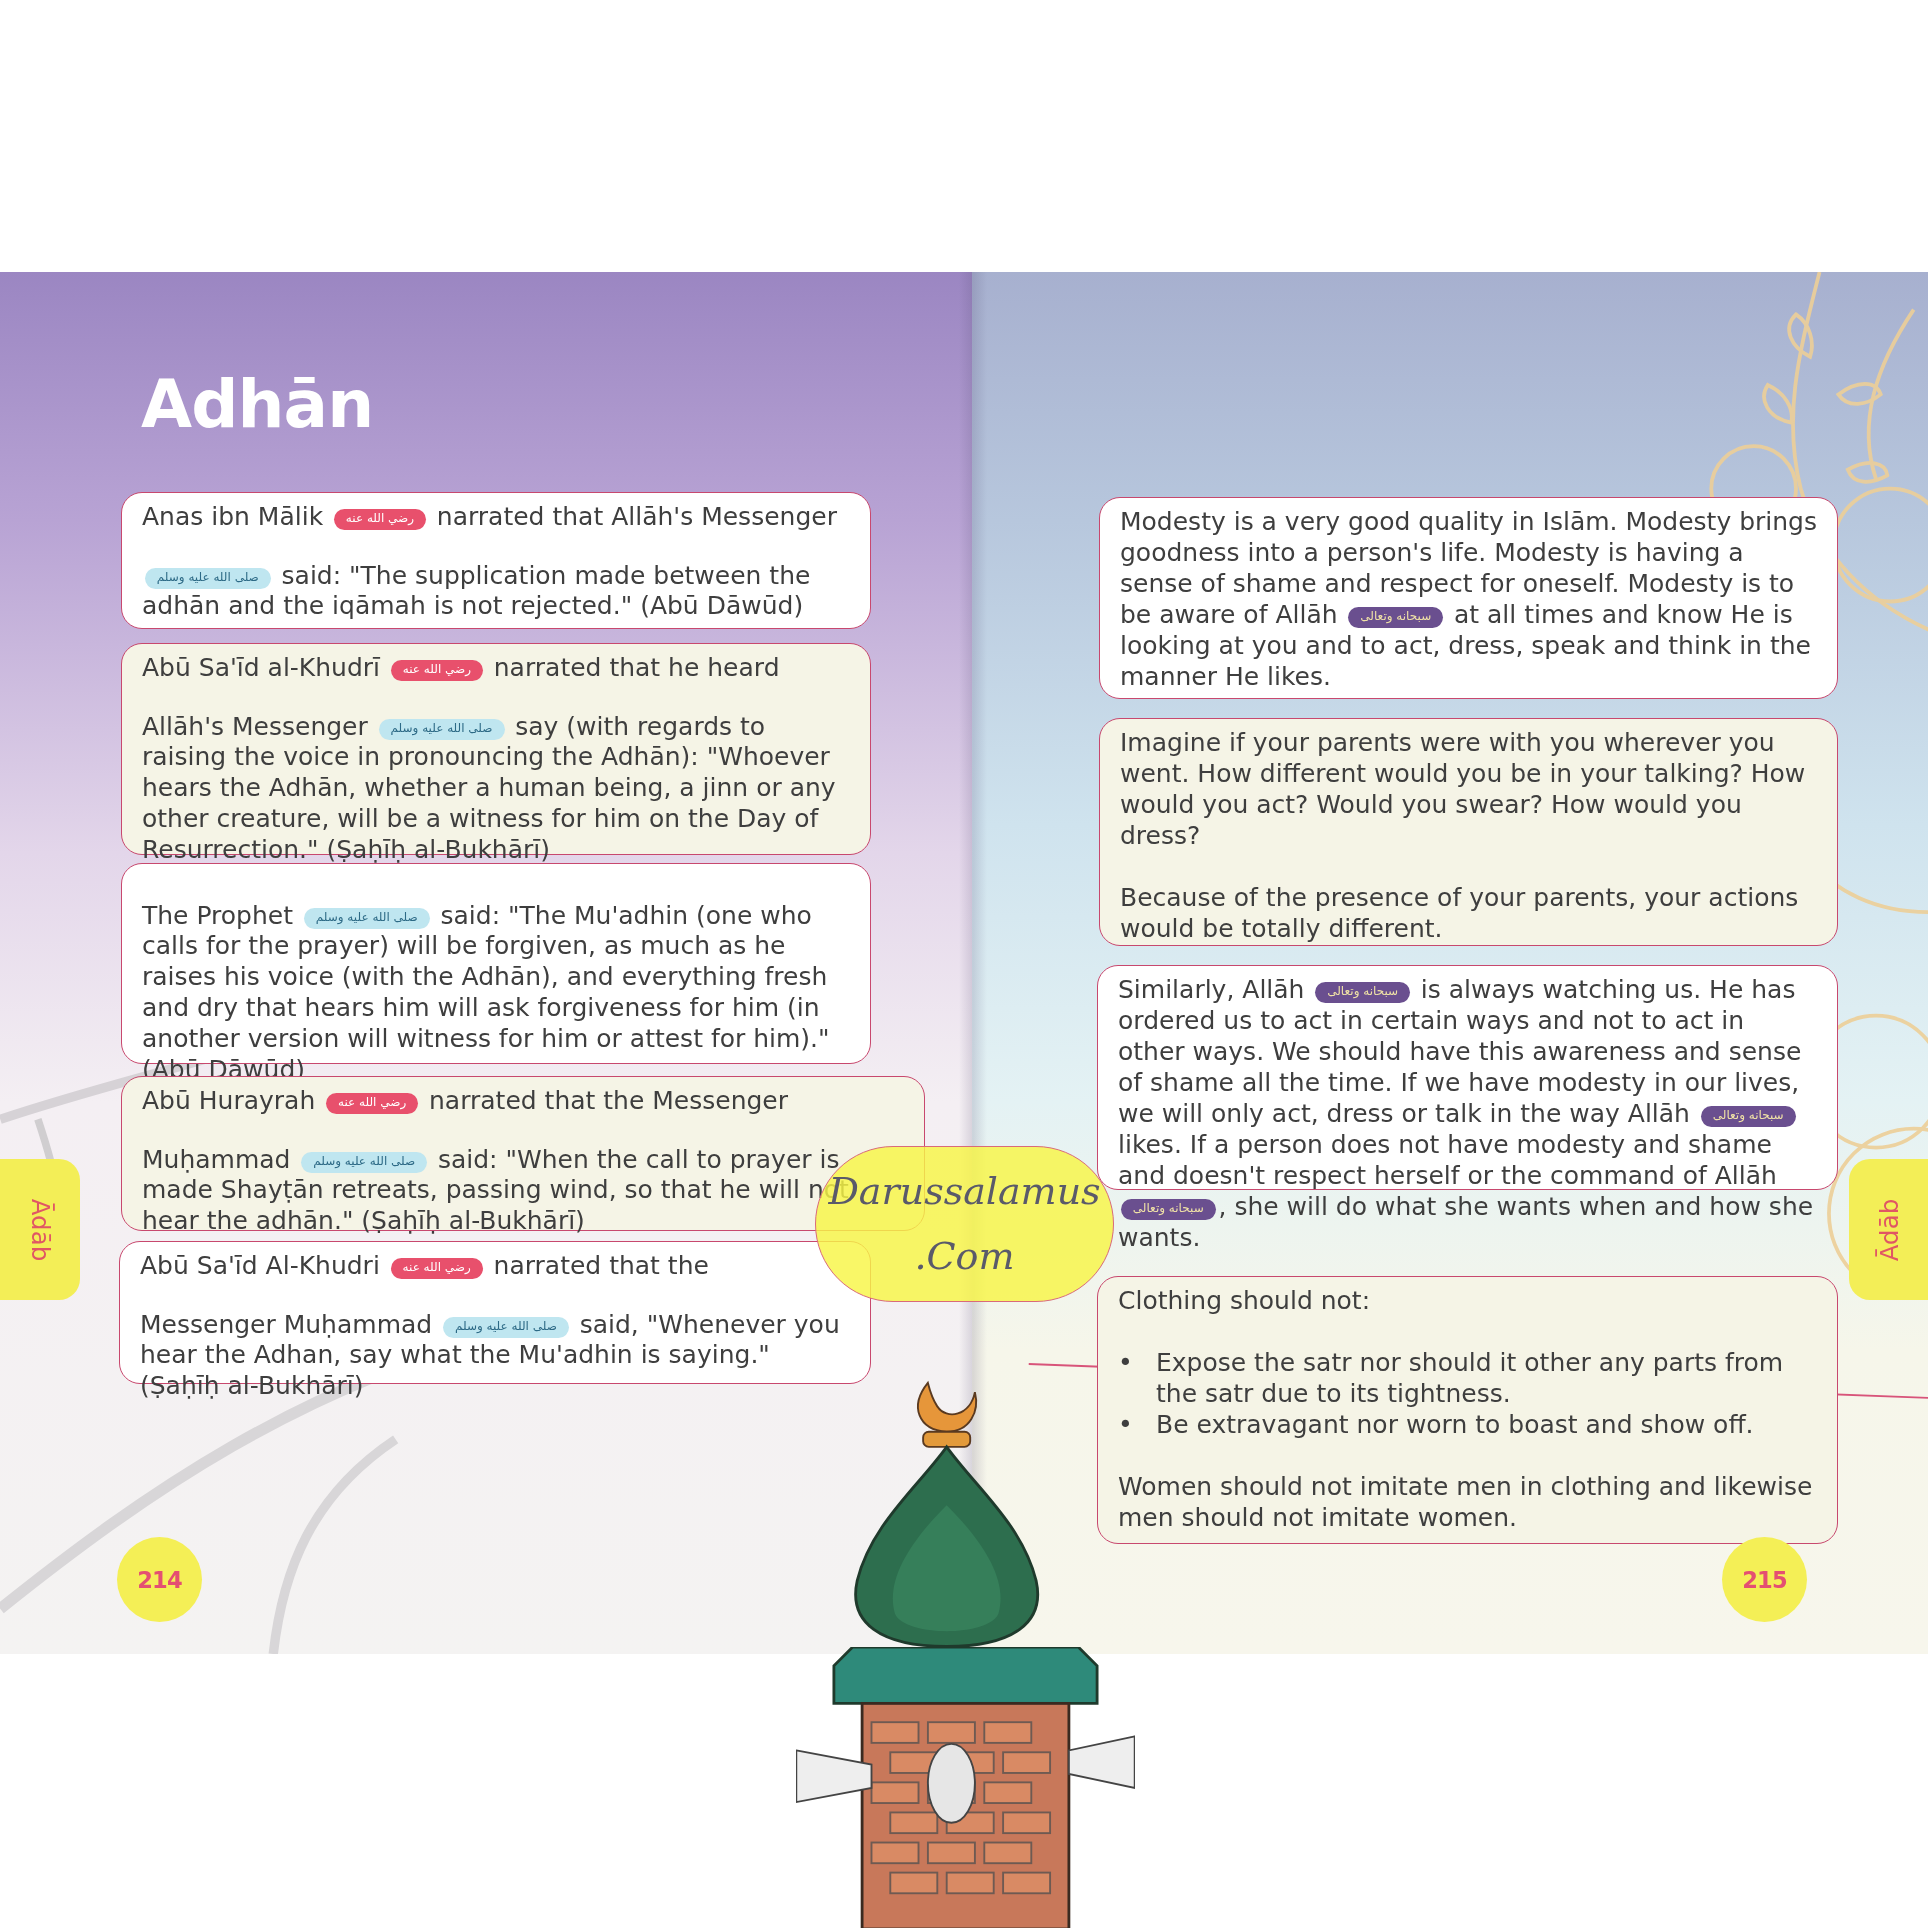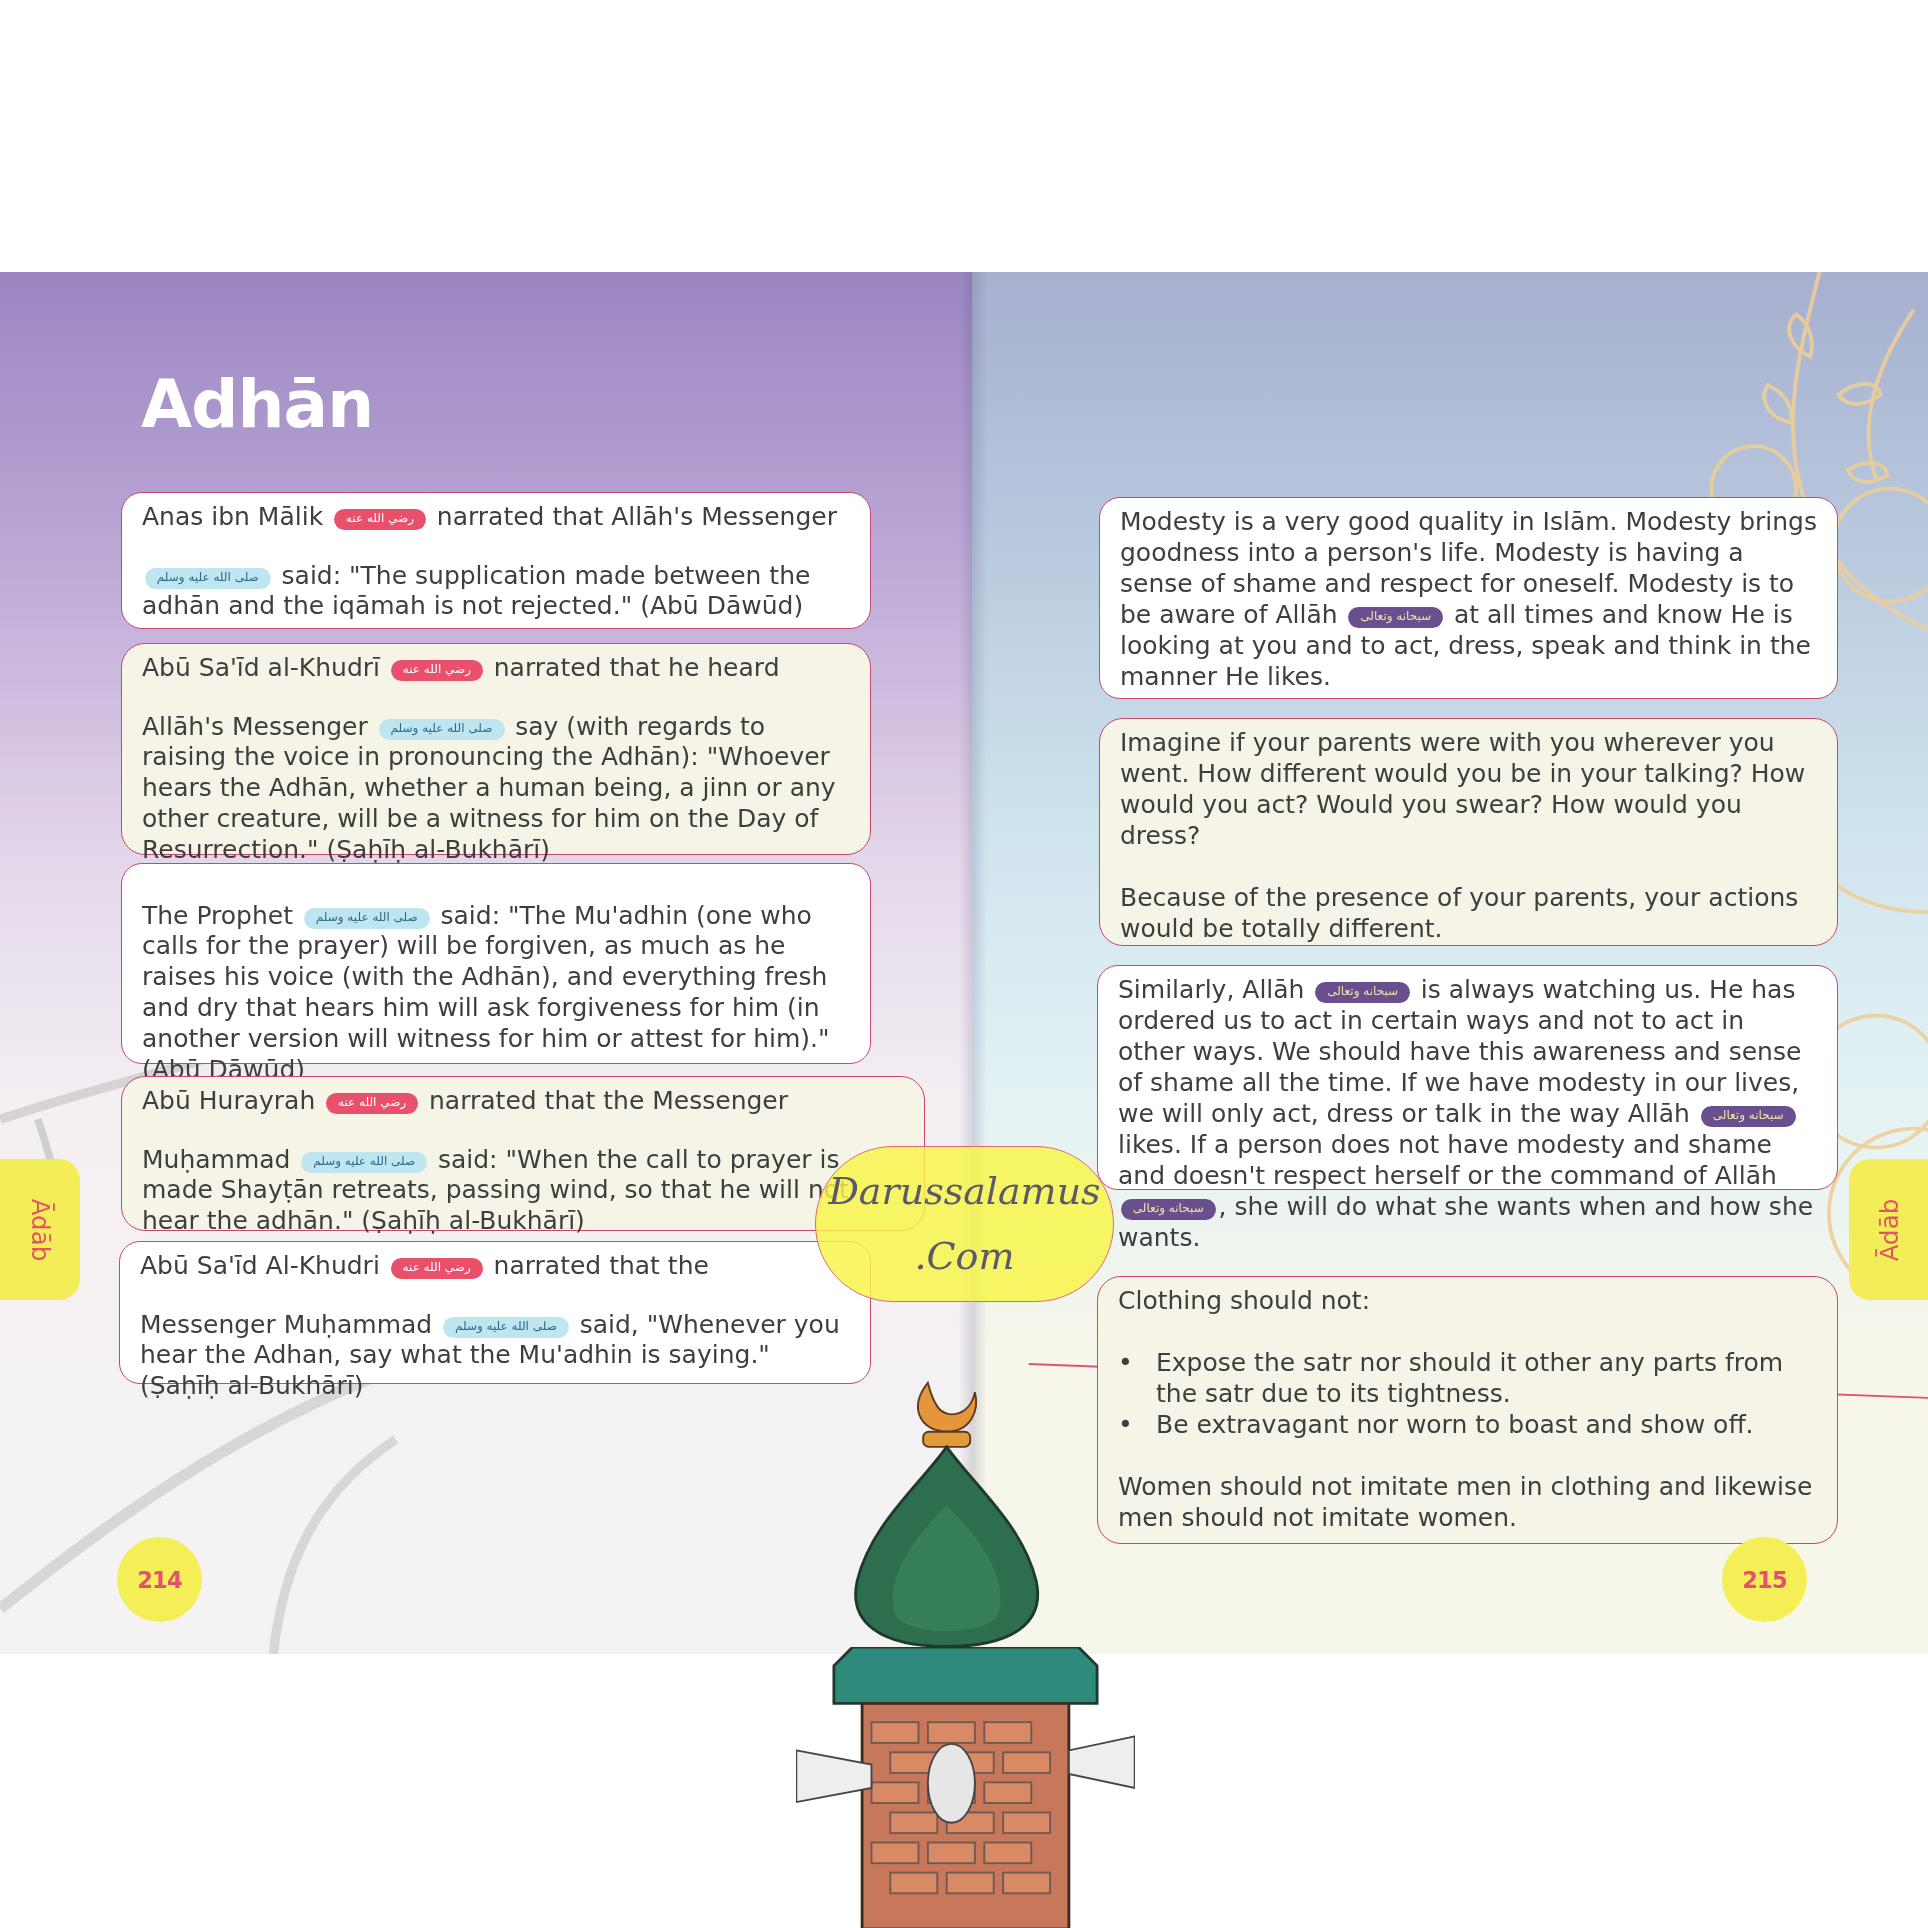--- a/index.html
+++ b/index.html
@@ -7,21 +7,21 @@
   .spread{position:absolute;left:0;top:272px;width:1928px;height:1382px;}
   .page{position:absolute;top:0;height:1382px;overflow:hidden;}
   .page-left{left:0;width:972px;background:linear-gradient(180deg,#9b86c2 0%,#b8a3d4 18%,#e3d6ea 42%,#f4eff3 60%,#f4f3f2 100%);}
   .page-right{left:972px;width:957px;background:linear-gradient(180deg,#a7b0cf 0%,#b7c7dd 18%,#cfe3ee 40%,#e4f2f4 60%,#f6f6ea 78%,#f7f6ec 100%);}
   .gutter{position:absolute;left:959px;top:0;width:28px;height:1382px;background:linear-gradient(90deg,rgba(0,0,0,0) 0%,rgba(80,70,110,.18) 50%,rgba(0,0,0,0) 100%);}
   .deco-curves{position:absolute;left:0;top:0;}
   .title{position:absolute;font-weight:bold;font-size:66px;letter-spacing:-0.9px;margin:0;}
   .title-left{left:141px;top:94px;color:#ffffff;}
   .box{position:absolute;border:1.9px solid #c8486e;border-radius:21px;box-sizing:border-box;padding:7.5px 19px 7.5px 20px;color:#3e3e3e;font-size:25px;line-height:31px;}
   .box.white{background:#ffffff;}
-  .box.cream{background:#f5f4e6;border-radius:24px;}
+  .box.cream{background:#f5f4e6;}
   .box p{margin:0;}
   .badge{display:inline-block;font-size:12px;line-height:19px;height:21px;padding:0 12px;border-radius:10.4px;vertical-align:2.8px;margin:0 2.8px;}
   .badge.ra{background:#e8506c;color:#fff;}
   .badge.saw{background:#bfe6f0;color:#2d6a86;margin-top:36px;}
   .badge.swt{background:#6a4f8f;color:#f0e2a6;}
   .gap{height:31px;}
   ul.bullets{list-style:none;margin:0;padding:0;}
   ul.bullets li{position:relative;padding-left:38px;}
   ul.bullets li .dot{position:absolute;left:0;top:0;}
   .side-tab{position:absolute;width:80px;height:141px;background:#f3ee57;border-radius:0 21px 21px 0;}

